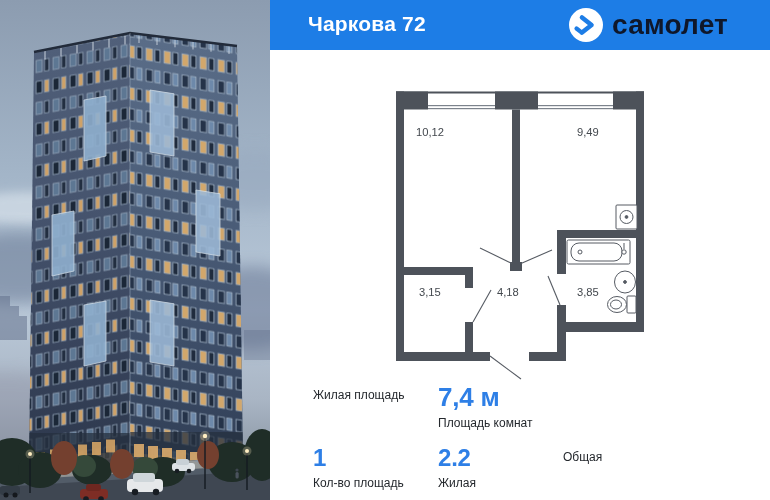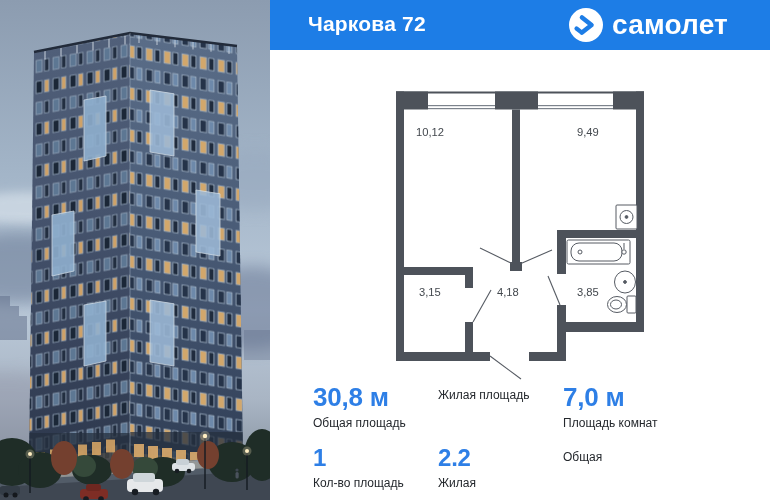--- a/index.html
+++ b/index.html
@@ -6,21 +6,21 @@
   .card{position:relative;width:770px;height:500px;overflow:hidden;
         font-family:"Liberation Sans",sans-serif;background:#fff;}
   .photo{position:absolute;left:0;top:0;width:270px;height:500px;}
   .photo svg{display:block;}
   .panel{position:absolute;left:270px;top:0;width:500px;height:500px;background:#ffffff;}
   .header{position:absolute;left:0;top:0;width:500px;height:50px;background:#1d7de6;}
   .title{position:absolute;left:38px;top:12px;font-size:21px;font-weight:bold;
          color:#ffffff;letter-spacing:.2px;white-space:nowrap;}
   .logo{position:absolute;right:42px;top:7px;height:36px;display:flex;align-items:center;}
   .logo-circle{width:36px;height:36px;}
-  .logo-text{margin-left:8px;color:#ffffff;font-size:28px;font-weight:bold;
+  .logo-text{margin-left:8px;color:#0f172a;font-size:28px;font-weight:bold;
              line-height:36px;letter-spacing:.2px;}
   .plan{position:absolute;left:124px;top:90px;width:252px;height:293px;}
   .plan text{font-family:"Liberation Sans",sans-serif;font-size:11.2px;fill:#43484e;}
   .stats-row{position:absolute;left:43px;display:flex;}
   .stats-primary{top:383px;}
   .stats-secondary{top:445px;}
   .stat{width:125px;}
   .stat-value{font-size:26px;font-weight:bold;color:#2e7fe6;line-height:28px;letter-spacing:-.2px;}
   .stats-secondary .stat-value{font-size:24px;line-height:26px;}
   .stat-label{margin-top:5px;font-size:12px;color:#24282d;}
@@ -295,28 +295,24 @@
         <text x="22" y="45.5">10,12</text>
         <text x="183" y="45.5">9,49</text>
         <text x="25" y="206">3,15</text>
         <text x="103" y="206">4,18</text>
         <text x="183" y="206">3,85</text>
       </g>
     </svg>
 
     <div class="stats-row stats-primary">
       <div class="stat">
-        <div class="stat-value">30,8 м</div>
-        <div class="stat-label">Общая площадь</div>
-      </div>
-      <div class="stat">
         <div class="stat-label">Жилая площадь</div>
       </div>
       <div class="stat">
-        <div class="stat-value">7,0 м</div>
+        <div class="stat-value">7,4 м</div>
         <div class="stat-label">Площадь комнат</div>
       </div>
     </div>
 
     <div class="stats-row stats-secondary">
       <div class="stat">
         <div class="stat-value">1</div>
         <div class="stat-label">Кол-во площадь</div>
       </div>
       <div class="stat">

